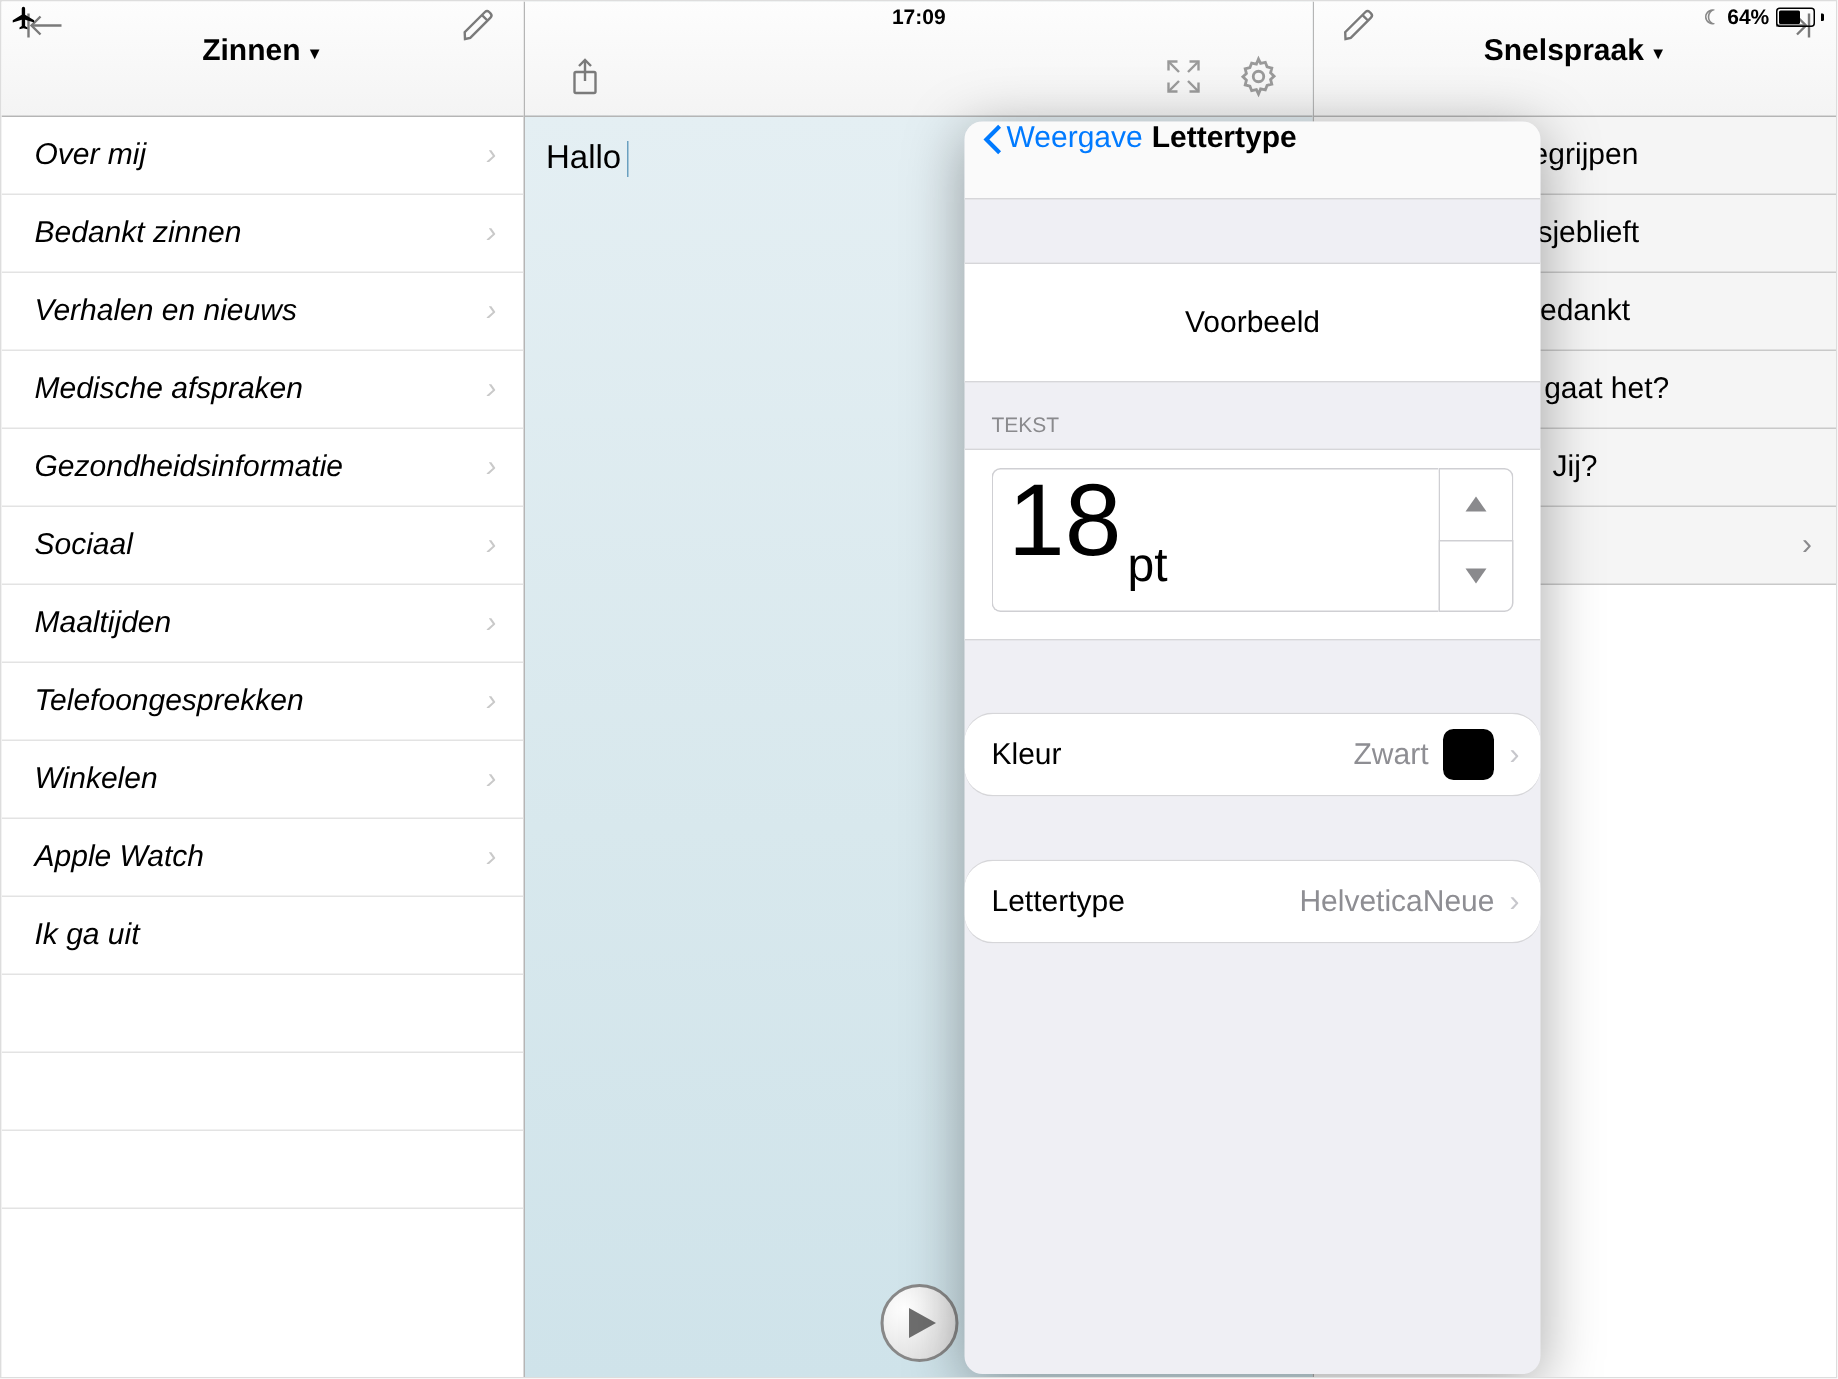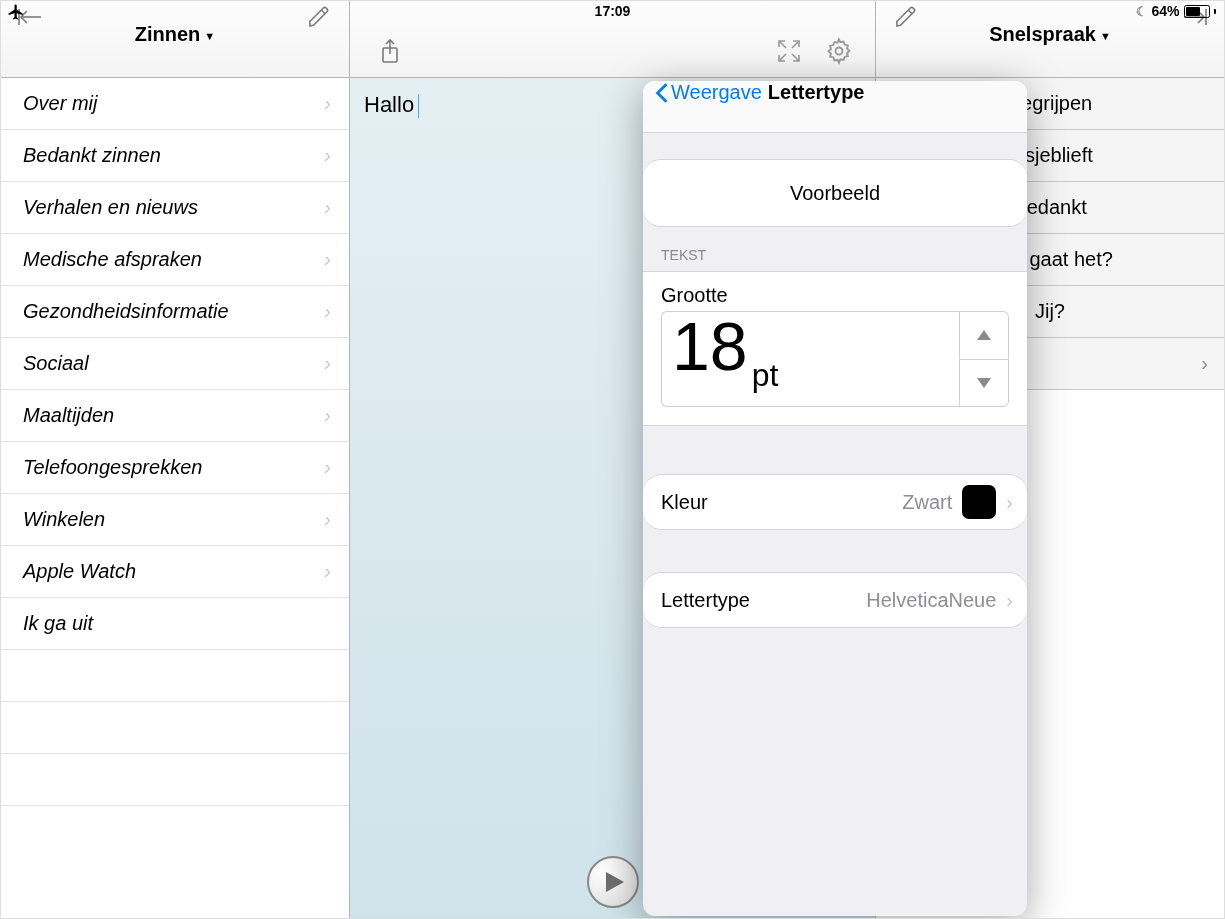--- a/index.html
+++ b/index.html
@@ -40,21 +40,21 @@
   .text-area::after { content:""; }
   .cursor { display:inline-block; width:1px; height:24px; background:#6aa0c0; vertical-align:middle; margin-left:4px;}
   .play-circle { position:absolute; bottom:10px; left:50%; transform:translateX(-50%); width:52px; height:52px; border-radius:50%; border:2px solid #888; background:radial-gradient(circle at 30% 30%, #fff, #d9d9d9); display:flex; align-items:center; justify-content:center;}
   .play-circle svg{margin-left:4px;}
   
   .popover { position:absolute; top:80px; left:642px; width:384px; height:835px; background:#efeff4; border-radius:12px; box-shadow:0 8px 40px rgba(0,0,0,.35); overflow:hidden; z-index:20;}
   .pop-header { height:52px; background:#fafafa; border-bottom:1px solid #d6d6d9; display:flex; align-items:flex-start; padding:0 12px; position:relative;}
   .pop-back { color:#007aff; font-size:20px; display:flex; align-items:center; gap:2px;}
   .pop-back svg{ width:14px; height:22px;}
   .pop-title-wrap{ margin-left:6px; font-size:20px; font-weight:700;}
-  .pop-preview { height:68px; background:#fff; border-top:1px solid #d6d6d9; border-bottom:1px solid #d6d6d9; display:flex; align-items:center; justify-content:center; font-size:20px; margin-top:26px;border-radius:18px;}
+  .pop-preview { height:80px; background:#fff; border-top:1px solid #d6d6d9; border-bottom:1px solid #d6d6d9; display:flex; align-items:center; justify-content:center; font-size:20px; margin-top:42px;}
   .pop-label { font-size:14px; color:#8a8a8d; padding:20px 18px 8px; text-transform:uppercase;}
   .pop-size-row { background:#fff; border-top:1px solid #d6d6d9; border-bottom:1px solid #d6d6d9; padding:12px 18px 18px;}
   .pop-size-row .lbl{ font-size:20px; margin-bottom:4px;}
   .stepper-row{ display:flex; gap:0; align-items:stretch; height:96px;}
   .size-display{ flex:1; border:1px solid #cfcfd3; border-right:none; border-radius:6px 0 0 6px; display:flex; align-items:baseline; justify-content:flex-start; padding-left:10px;}
   .size-num{ font-size:68px; font-weight:400; line-height:1;}
   .size-unit{ font-size:32px; margin-left:4px; align-self:flex-end; margin-bottom:12px;}
   .stepper-col{ width:50px; display:flex; flex-direction:column;}
   .step-btn{ flex:1; border:1px solid #cfcfd3; display:flex; align-items:center; justify-content:center; background:#fff;}
   .step-btn.up{ border-radius:0 6px 0 0; border-bottom:none;}
@@ -251,21 +251,20 @@
     </div>
     <span class="pop-title-wrap">Lettertype</span>
   </div>
 
   <div class="pop-preview">
     <span>Voorbeeld</span>
   </div>
 
   <div class="pop-label">Tekst</div>
   <div class="pop-size-row">
-    <div class="lbl">Grootte</div>
     <div class="stepper-row">
       <div class="size-display">
         <span class="size-num">18</span>
         <span class="size-unit">pt</span>
       </div>
       <div class="stepper-col">
         <div class="step-btn up">
               <svg viewBox="0 0 16 12">
                 <polygon points="8,1 15,11 1,11"></polygon>
               </svg>

